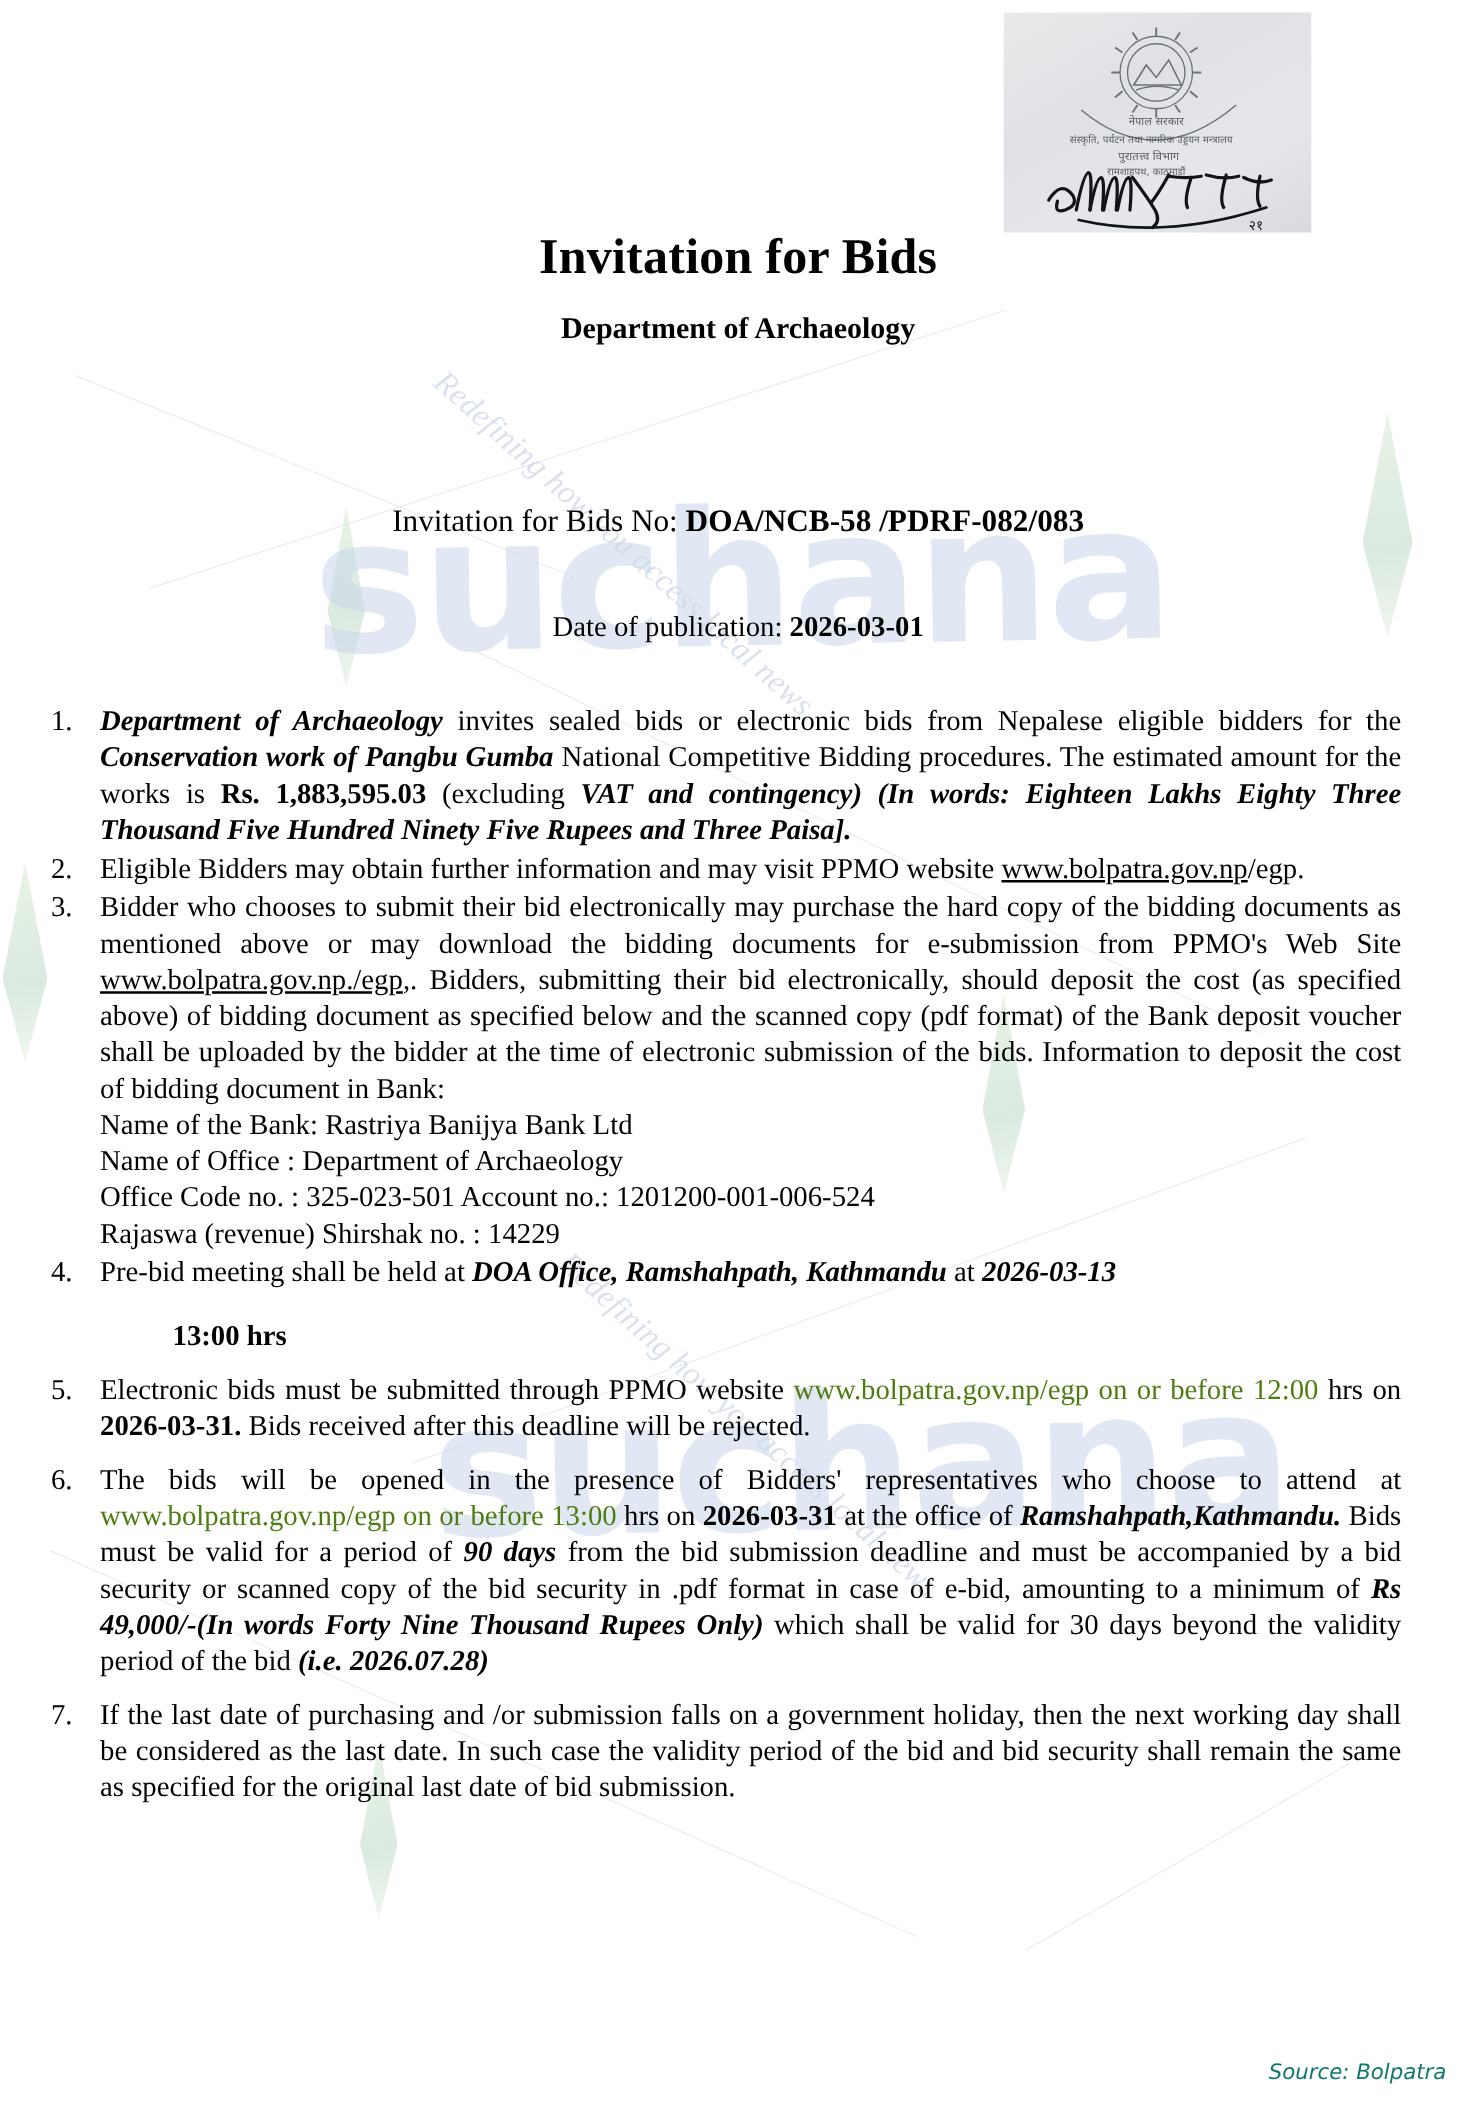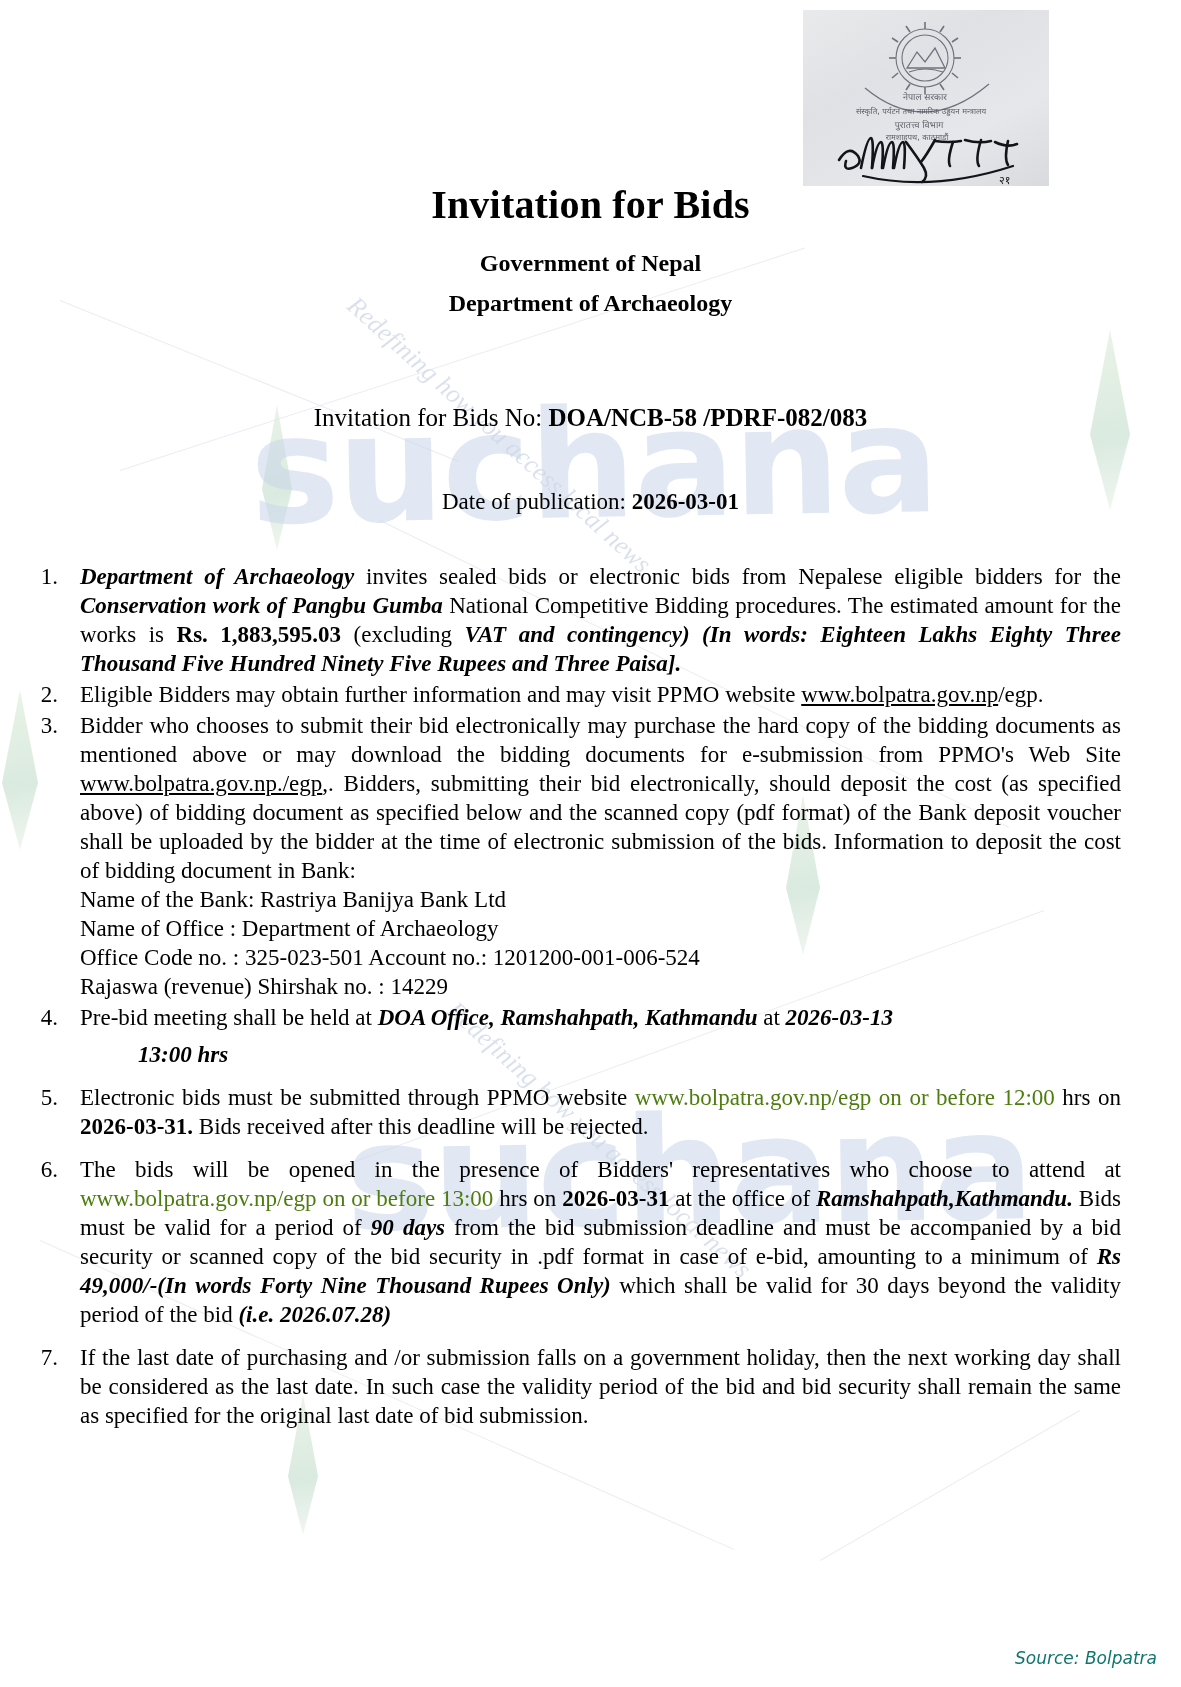--- a/index.html
+++ b/index.html
@@ -169,24 +169,23 @@
     text-justify: inter-word;
   }
   b, .b { font-weight: 700; }
   .bi { font-weight: 700; font-style: italic; }
   .u { text-decoration: underline; }
   .link {
     color: #4d7c0f;
   }
   .indent-hrs {
     display: block;
-    margin-top: 8px;
+    margin-top: 22px;
     margin-left: 58px;
     font-weight: 700;
-    font-style: italic;
   }
   .plainline { display: block; }
 
   .source {
     position: absolute;
     right: 24px;
     top: 1648px;
     font-family: "DejaVu Sans", sans-serif;
     font-style: italic;
     font-size: 17px;
@@ -272,21 +271,20 @@
       </g>
       <text x="196" y="174" font-size="11" fill="#111418" font-family="'DejaVu Sans', sans-serif">२१</text>
     </svg>
   </div>
 
   <div class="content">
 
     <h1 class="doc-title">Invitation for Bids</h1>
 
     <div class="org-block">
-      <div class="org-line">Government of Nepal</div>
       <div class="org-line">Department of Archaeology</div>
     </div>
 
     <div class="ifb-no">
       <span>Invitation for Bids No:</span>
       <span class="val">DOA/NCB-58 /PDRF-082/083</span>
     </div>
 
     <div class="pub-date">
       <span>Date of publication:</span>

